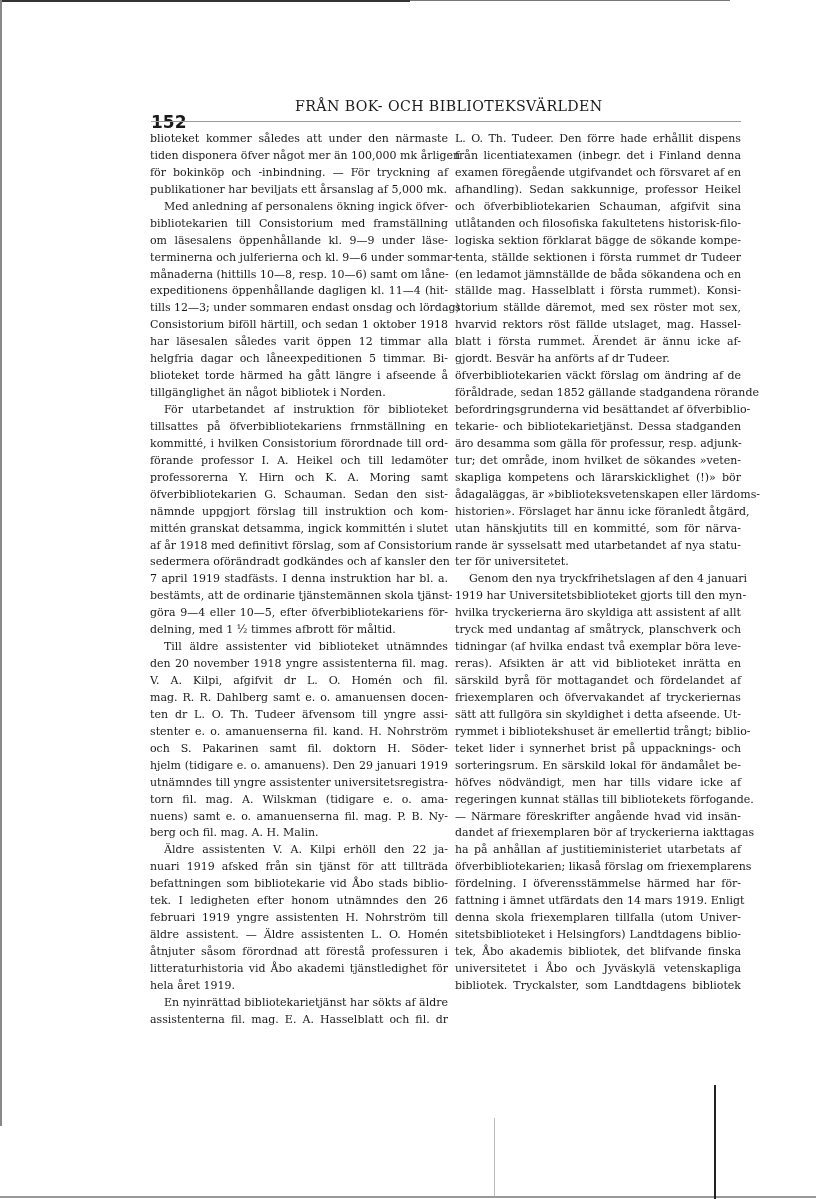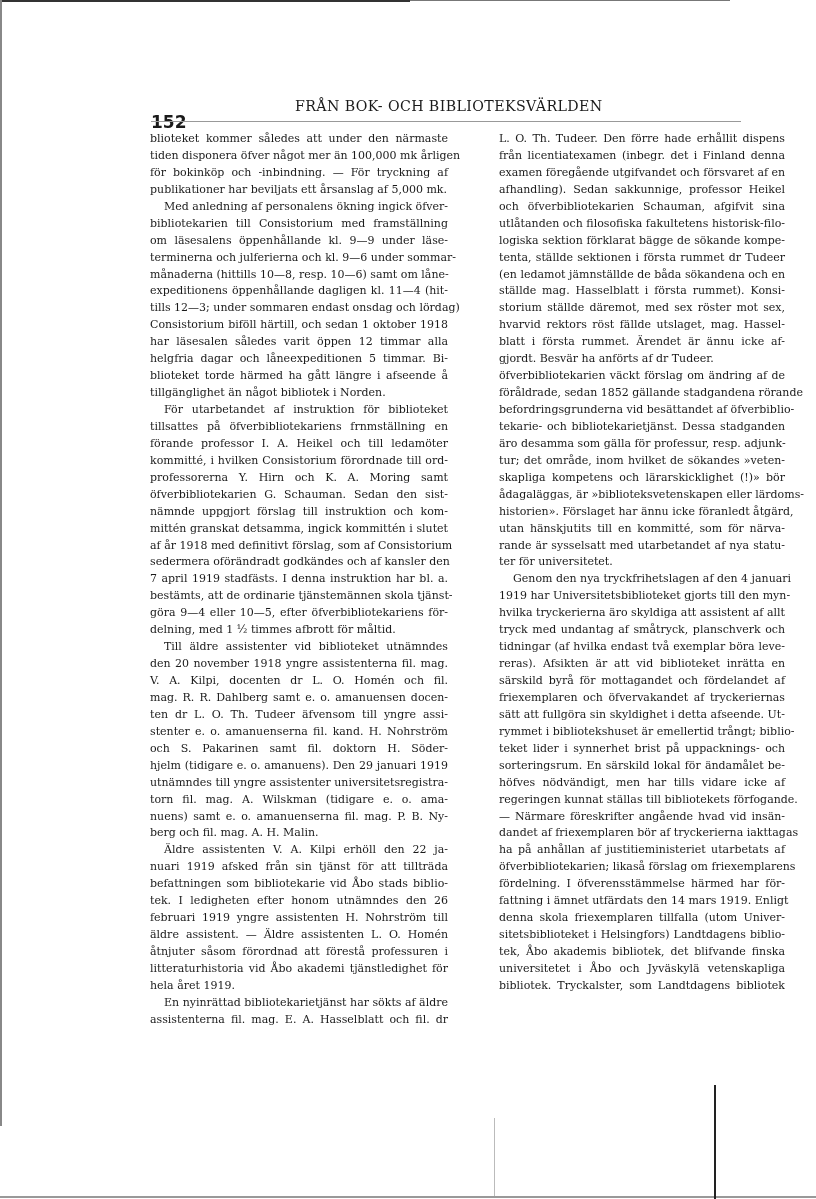--- a/index.html
+++ b/index.html
@@ -10,21 +10,21 @@
     .scan-left { position: absolute; left: 0; top: 0; width: 2px; height: 1126px; background: #888; }
     .scan-bottom { position: absolute; left: 0; top: 1196px; width: 816px; height: 2px; background: #999; }
     .scan-vline { position: absolute; left: 714px; top: 1085px; width: 2px; height: 114px; background: #222; }
     .scan-vline2 { position: absolute; left: 494px; top: 1118px; width: 1px; height: 78px; background: #bbb; }
     .header { position: absolute; left: 151px; top: 96px; width: 590px; height: 24px; }
     .page-number { position: absolute; left: 0; top: 16px; font-size: 17px; font-weight: bold; font-family: "DejaVu Sans", sans-serif; }
     .running-title { position: absolute; left: 144px; top: 2px; font-size: 14.2px; letter-spacing: 0.4px; }
     .rule { position: absolute; left: 151px; top: 121px; width: 590px; height: 1px; background: #999; }
     .col { position: absolute; top: 131px; font-size: 11px; line-height: 16.95px; }
     .col-left { left: 150px; width: 298px; }
-    .col-right { left: 455px; width: 286px; margin-left: 44px; }
+    .col-right { left: 455px; width: 286px; }
     .line { display: block; white-space: nowrap; text-align: justify; text-align-last: justify; height: 16.95px; overflow: visible; }
     .line.last { text-align-last: left; }
     .line.indent { padding-left: 14px; }
   </style>
 </head>
 <body>
 
 <div class="scan-top"></div>
 <div class="scan-top2"></div>
 <div class="scan-left"></div>
@@ -50,35 +50,35 @@
     <span class="line">månaderna (hittills 10—8, resp. 10—6) samt om låne-</span>
     <span class="line">expeditionens öppenhållande dagligen kl. 11—4 (hit-</span>
     <span class="line">tills 12—3; under sommaren endast onsdag och lördag)</span>
     <span class="line">Consistorium biföll härtill, och sedan 1 oktober 1918</span>
     <span class="line">har läsesalen således varit öppen 12 timmar alla</span>
     <span class="line">helgfria dagar och låneexpeditionen 5 timmar. Bi-</span>
     <span class="line">blioteket torde härmed ha gått längre i afseende å</span>
     <span class="line last">tillgänglighet än något bibliotek i Norden.</span>
     <span class="line indent">För utarbetandet af instruktion för biblioteket</span>
     <span class="line">tillsattes på öfverbibliotekariens frnmställning en</span>
+    <span class="line">kommitté, i hvilken Consistorium förordnade till ord-</span>
     <span class="line">förande professor I. A. Heikel och till ledamöter</span>
-    <span class="line">kommitté, i hvilken Consistorium förordnade till ord-</span>
     <span class="line">professorerna Y. Hirn och K. A. Moring samt</span>
     <span class="line">öfverbibliotekarien G. Schauman. Sedan den sist-</span>
     <span class="line">nämnde uppgjort förslag till instruktion och kom-</span>
     <span class="line">mittén granskat detsamma, ingick kommittén i slutet</span>
     <span class="line">af år 1918 med definitivt förslag, som af Consistorium</span>
     <span class="line">sedermera oförändradt godkändes och af kansler den</span>
     <span class="line">7 april 1919 stadfästs. I denna instruktion har bl. a.</span>
     <span class="line">bestämts, att de ordinarie tjänstemännen skola tjänst-</span>
     <span class="line">göra 9—4 eller 10—5, efter öfverbibliotekariens för-</span>
     <span class="line last">delning, med 1 ½ timmes afbrott för måltid.</span>
     <span class="line indent">Till äldre assistenter vid biblioteket utnämndes</span>
     <span class="line">den 20 november 1918 yngre assistenterna fil. mag.</span>
-    <span class="line">V. A. Kilpi, docenten dr L. O. Homén och fil.</span>
+    <span class="line">V. A. Kilpi, afgifvit dr L. O. Homén och fil.</span>
     <span class="line">mag. R. R. Dahlberg samt e. o. amanuensen docen-</span>
     <span class="line">ten dr L. O. Th. Tudeer äfvensom till yngre assi-</span>
     <span class="line">stenter e. o. amanuenserna fil. kand. H. Nohrström</span>
     <span class="line">och S. Pakarinen samt fil. doktorn H. Söder-</span>
     <span class="line">hjelm (tidigare e. o. amanuens). Den 29 januari 1919</span>
     <span class="line">utnämndes till yngre assistenter universitetsregistra-</span>
     <span class="line">torn fil. mag. A. Wilskman (tidigare e. o. ama-</span>
     <span class="line">nuens) samt e. o. amanuenserna fil. mag. P. B. Ny-</span>
     <span class="line last">berg och fil. mag. A. H. Malin.</span>
     <span class="line indent">Äldre assistenten V. A. Kilpi erhöll den 22 ja-</span>

